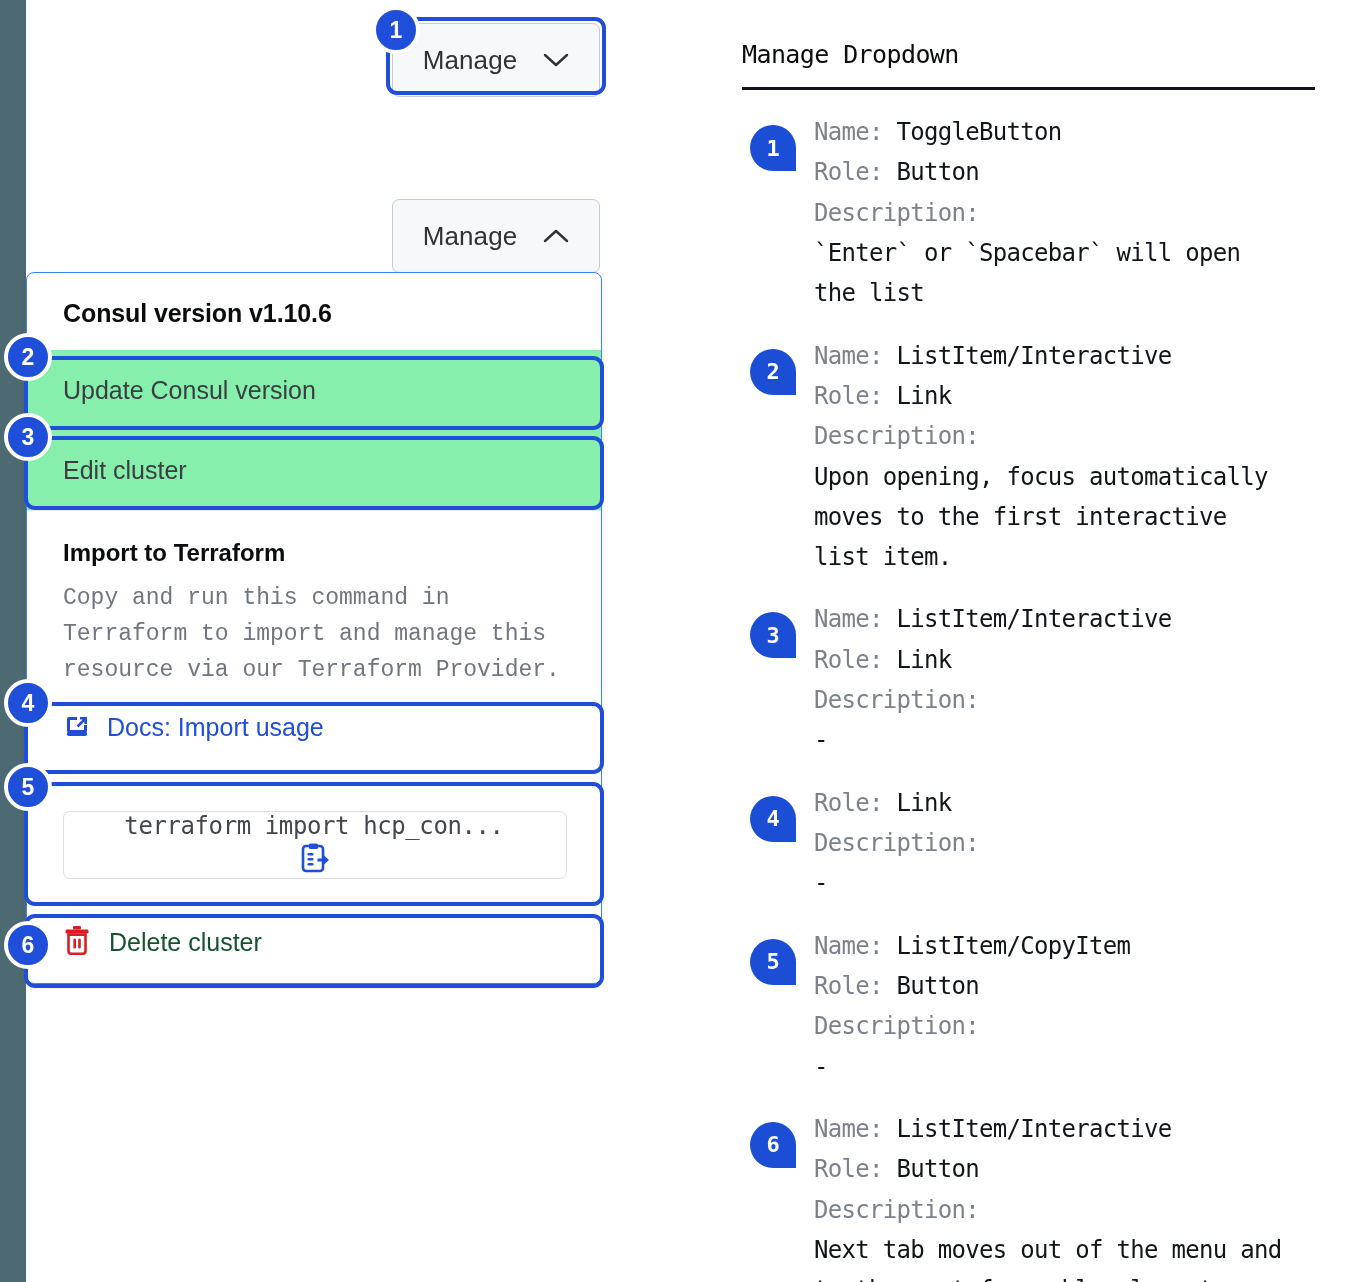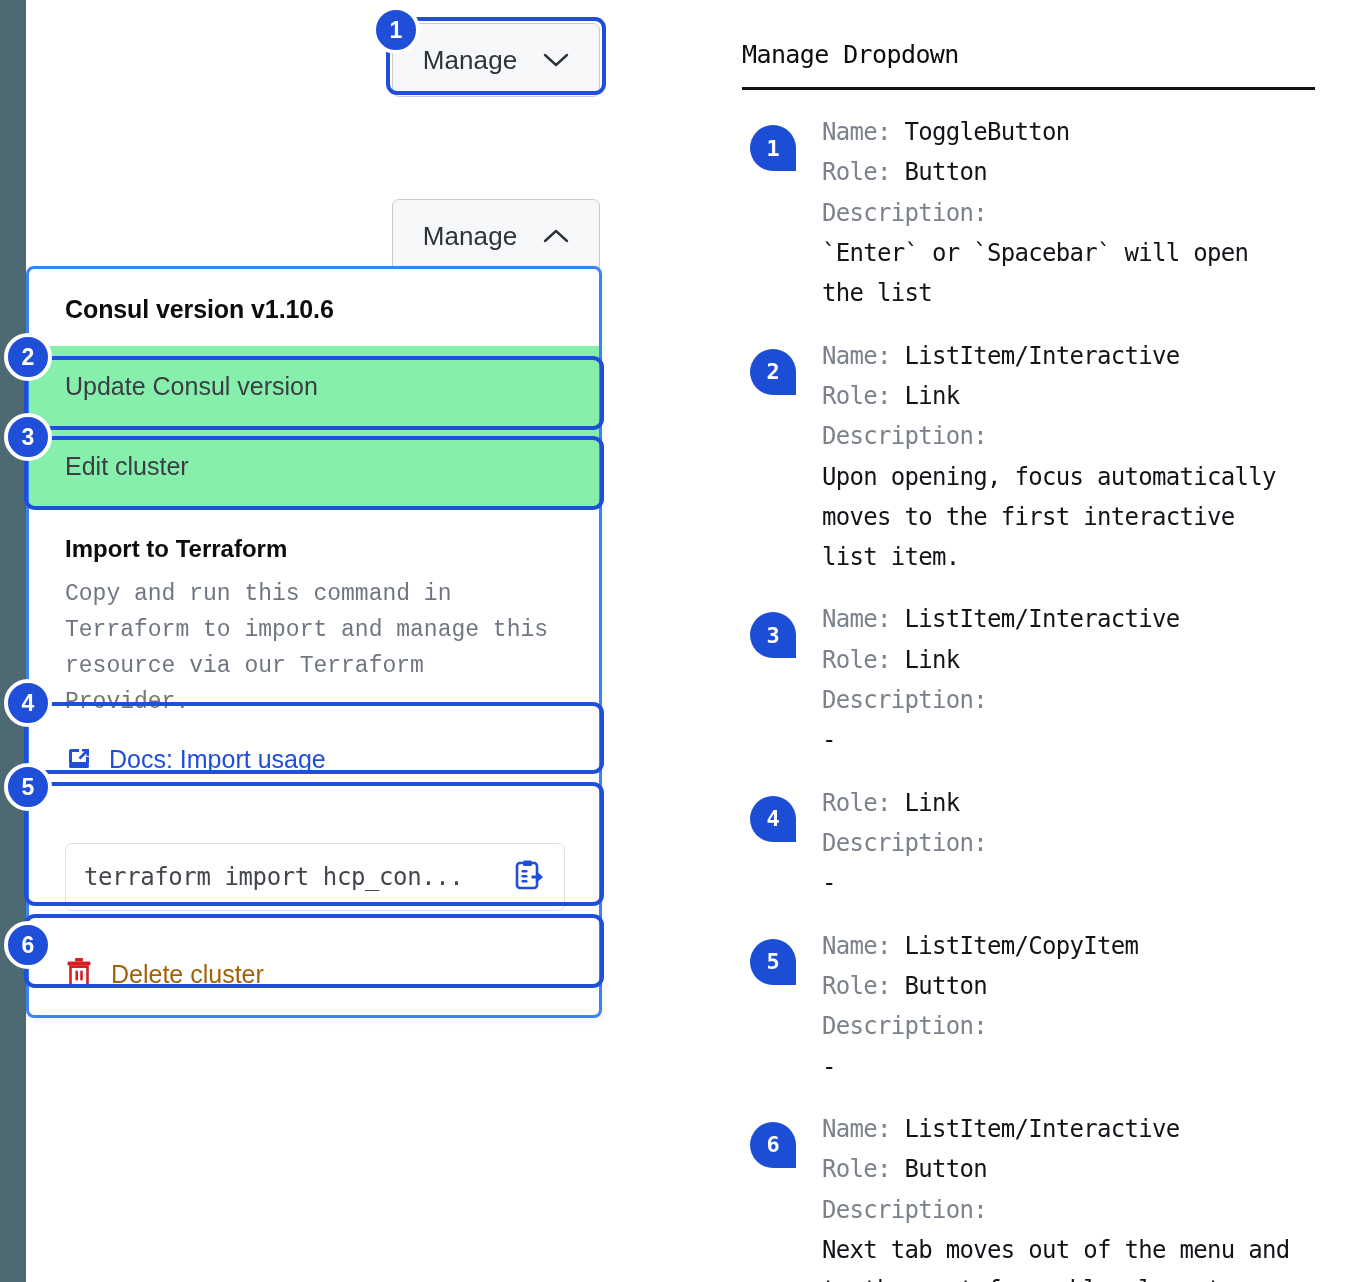--- a/index.html
+++ b/index.html
@@ -54,24 +54,24 @@
     border: 4px solid #1f4ed8;
     border-radius: 11px;
     pointer-events: none;
   }
   .ring-1 { left: 386px; top: 17px; width: 220px; height: 78px; }
 
   
   .dd-panel {
     position: absolute;
     left: 26px;
-    top: 266px;
+    top: 272px;
     width: 576px;
     background: #ffffff;
-    border: 3px solid #3b82f6;
+    border: 1px solid #3b82f6;
     border-radius: 8px;
     box-shadow: 0 2px 6px rgba(16,22,26,.08);
   }
 
   .dd-header {
     padding: 26px 0 22px 36px;
     font-size: 25px;
     font-weight: bold;
     color: #0b0c0e;
     letter-spacing: -0.1px;
@@ -121,38 +121,39 @@
   .dd-copy-wrap { padding: 22px 34px 24px 36px; }
   .copy-field {
     height: 68px;
     border: 1px solid #dcdfe3;
     border-radius: 7px;
     display: flex;
     align-items: center;
     justify-content: space-between;
     padding: 0 20px 0 18px;
     background: #fff;
+    flex-direction: column;
   }
   .copy-field .cmd {
     font-family: "DejaVu Sans Mono", monospace;
     font-size: 24px;
     color: #43474d;
     letter-spacing: -0.4px;
     white-space: nowrap;
     overflow: hidden;
   }
 
   .dd-danger {
     height: 80px;
     display: flex;
     align-items: center;
     gap: 18px;
     padding-left: 36px;
     font-size: 25px;
-    color: #a16207;
+    color: #14532d;
     font-weight: 500;
   }
 
   
   .ring-2 { left: 24px; top: 356px; width: 580px; height: 74px; }
   .ring-3 { left: 24px; top: 436px; width: 580px; height: 74px; }
   .ring-4 { left: 24px; top: 702px; width: 580px; height: 72px; }
   .ring-5 { left: 24px; top: 782px; width: 580px; height: 124px; }
   .ring-6 { left: 24px; top: 914px; width: 580px; height: 74px; }
 
@@ -219,21 +220,21 @@
     background: #1b4ed4;
     border-radius: 50% 50% 0 50%;
     color: #fff;
     font-size: 22px;
     font-weight: bold;
     display: flex;
     align-items: center;
     justify-content: center;
     font-family: "DejaVu Sans Mono", monospace;
   }
-  .rc-body { flex: 1 1 auto; min-width: 0; margin-left: 8px; }
+  .rc-body { flex: 1 1 auto; min-width: 0; }
   .rc-line {
     font-size: 24px;
     line-height: 1.68;
     letter-spacing: -0.7px;
     white-space: pre-wrap;
     color: #111418;
   }
   .rc-key { color: #7b828b; }
   .rc-val { color: #111418; }
   .rc-desc { color: #111418; }

